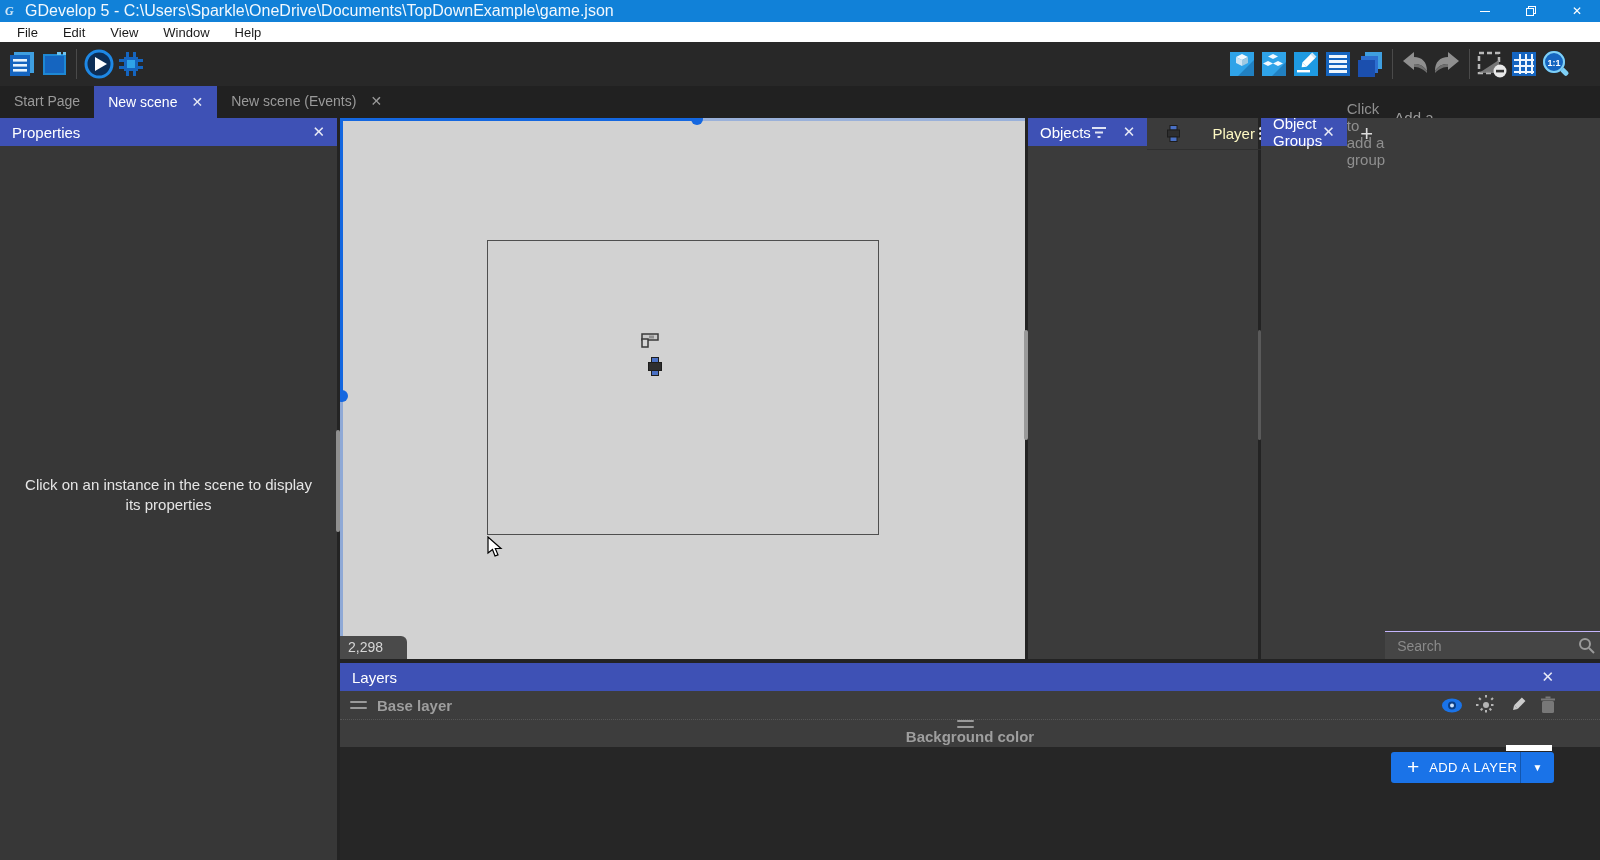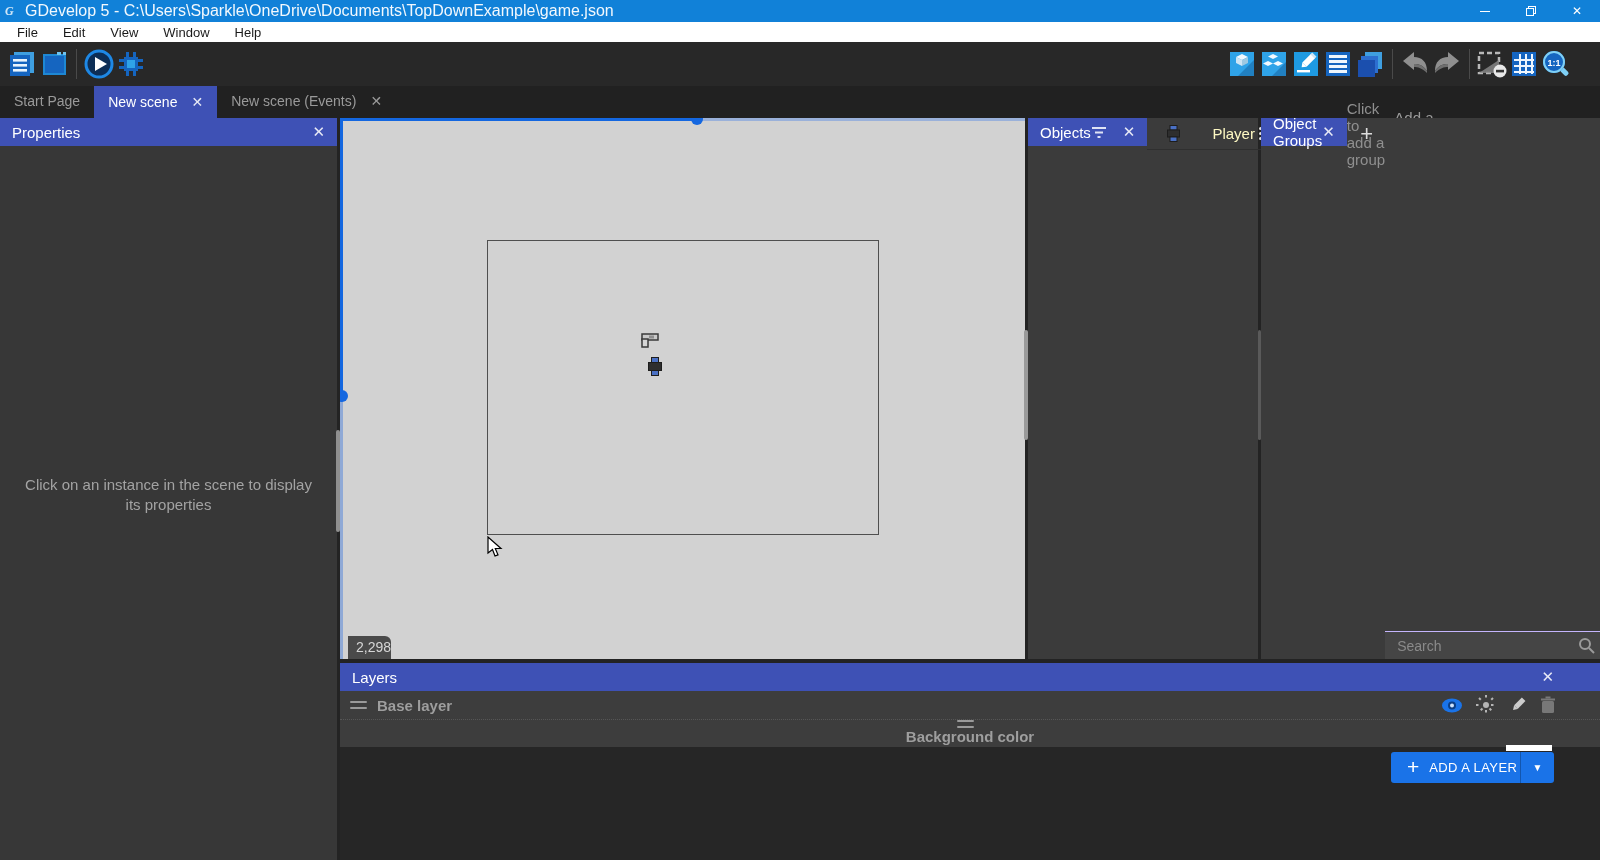--- a/index.html
+++ b/index.html
@@ -38,31 +38,31 @@
   .tab.active { background:#3e51b5; color:#ffffff; height:32px; }
   .tab .tclose { font-size:14px; color:#9a9a9a; }
   .tab.active .tclose { color:#e8eaf6; }
 
   
   .panel-header { height:28px; background:#3e51b5; color:#ffffff; display:flex; align-items:center; padding:0 12px; font-size:15px; }
   .panel-header .hclose { margin-left:auto; color:#e8eaf6; font-size:15px; }
 
   
   .properties { left:0; top:118px; width:337px; height:742px; background:#373737; }
-  .prop-empty { position:absolute; left:18px; right:18px; top:357px; text-align:center; font-size:15px; line-height:20px; color:#a3a3a3; }
+  .prop-empty { position:absolute; left:18px; right:18px; top:357px; text-align:center; font-size:15px; line-height:20px; color:#e5e5e5; }
 
   
   .canvas { left:340px; top:118px; width:685px; height:541px; background:#d2d2d2; overflow:hidden; }
   .scroll-top-a { position:absolute; left:0; top:0; width:357px; height:3px; background:#1467e0; }
   .scroll-top-b { position:absolute; left:357px; top:0; right:0; height:3px; background:#9ab1da; }
   .scroll-left-a { position:absolute; left:0; top:0; width:3px; height:278px; background:#1467e0; }
   .scroll-left-b { position:absolute; left:0; top:278px; width:3px; bottom:0; background:#8fa9d6; }
   .dot { position:absolute; width:12px; height:12px; border-radius:50%; background:#1467e0; }
   .game-frame { position:absolute; left:147px; top:122px; width:392px; height:295px; border:1px solid #4f4f4f; }
-  .coord-badge { position:absolute; left:0; bottom:0; background:#4a4a4a; color:#d6d6d6; font-size:14px; padding:3px 0 4px 8px; border-radius:0 6px 0 0;margin-left:8px; }
+  .coord-badge { position:absolute; left:0; bottom:0; background:#4a4a4a; color:#d6d6d6; font-size:14px; padding:3px 24px 4px 8px; border-radius:0 6px 0 0; }
 
   
   .objects { left:1028px; top:118px; width:230px; height:541px; background:#3b3b3b; display:flex; flex-direction:row; }
   .obj-row { height:32px; display:flex; align-items:center; padding:0 10px 0 20px; border-bottom:1px solid #2f2f2f; }
   .obj-row .obj-label { margin-left:32px; font-size:15px; color:#fef9c3; }
   .kebab { margin-left:auto; display:flex; flex-direction:column; gap:2px; padding:4px; }
   .kebab i { width:3px; height:3px; border-radius:50%; background:#e0e0e0; display:block; }
   .add-row { height:32px; display:flex; align-items:center; justify-content:center; position:relative; font-size:15px; color:#9a9a9a; }
   .add-plus { position:absolute; right:12px; color:#dcdcdc; font-size:22px; font-weight:300; line-height:20px; }
   .search-row { margin-top:auto; height:28px; background:#454545; border-top:1px solid #c4b5fd; display:flex; align-items:center; padding:0 12px; }

